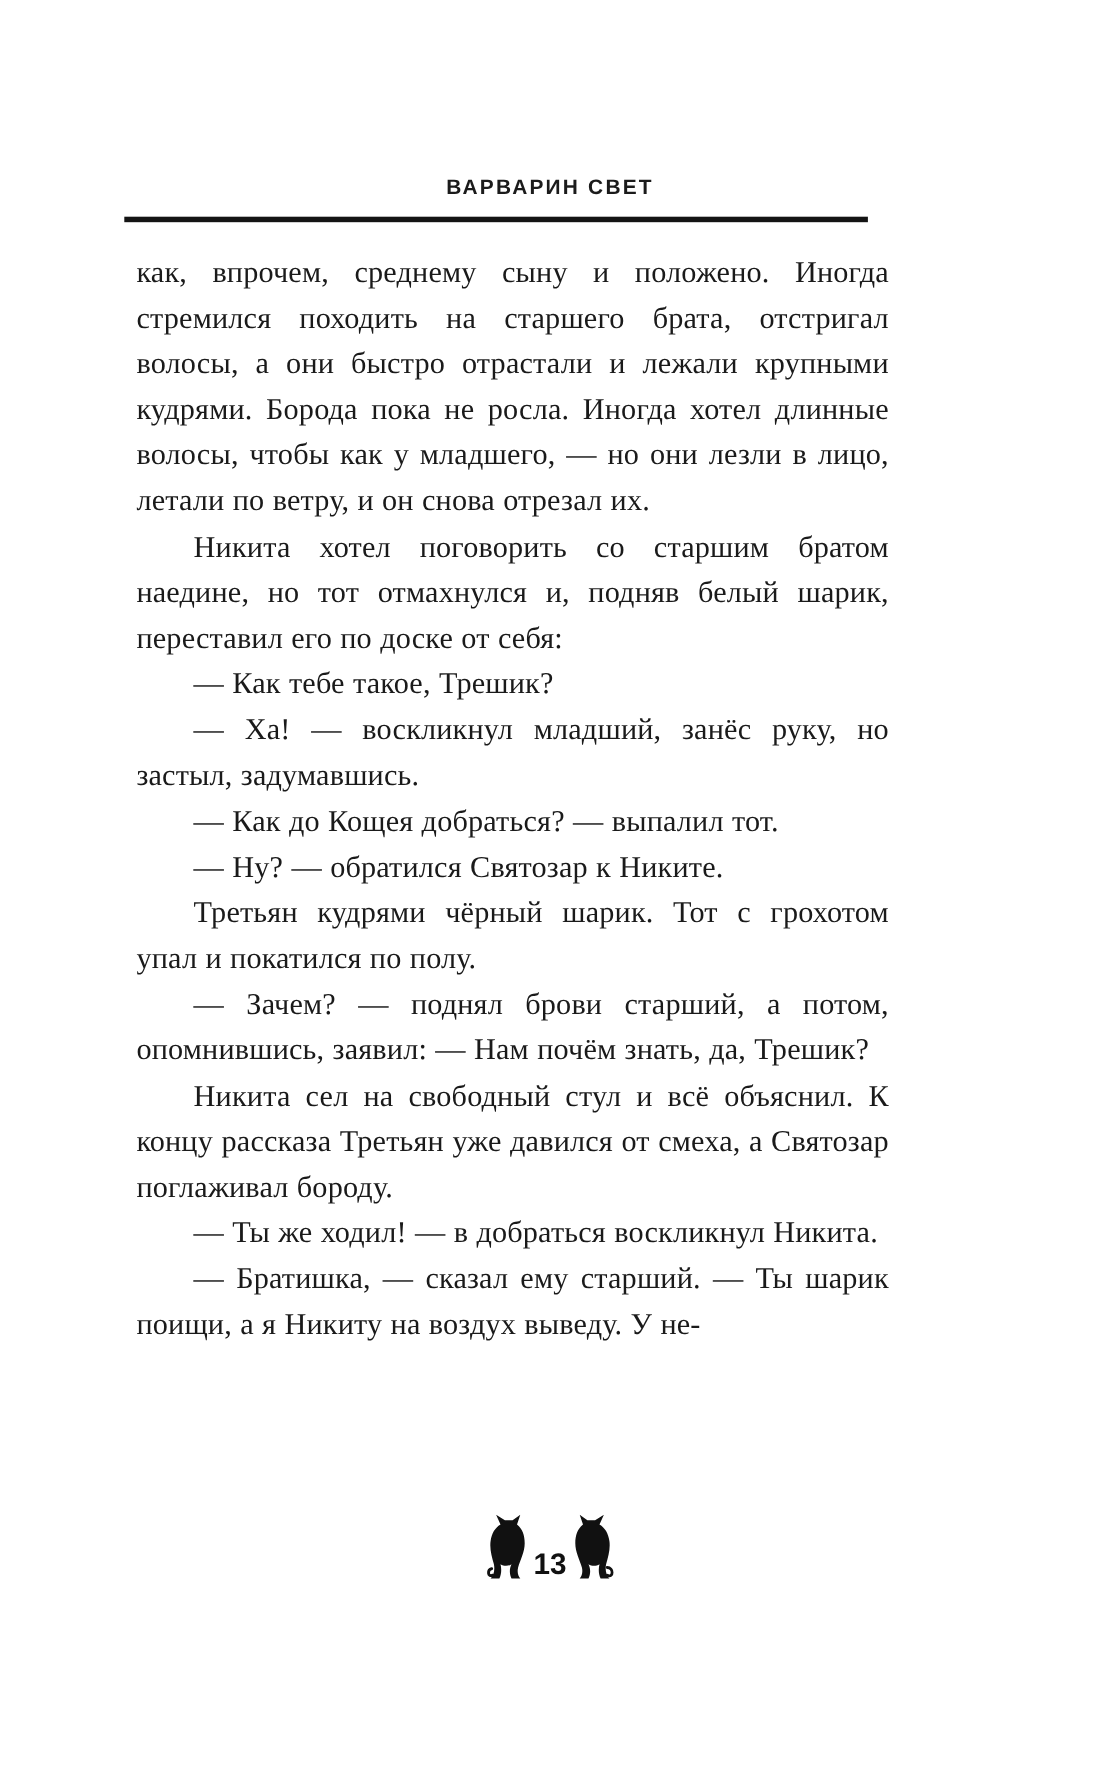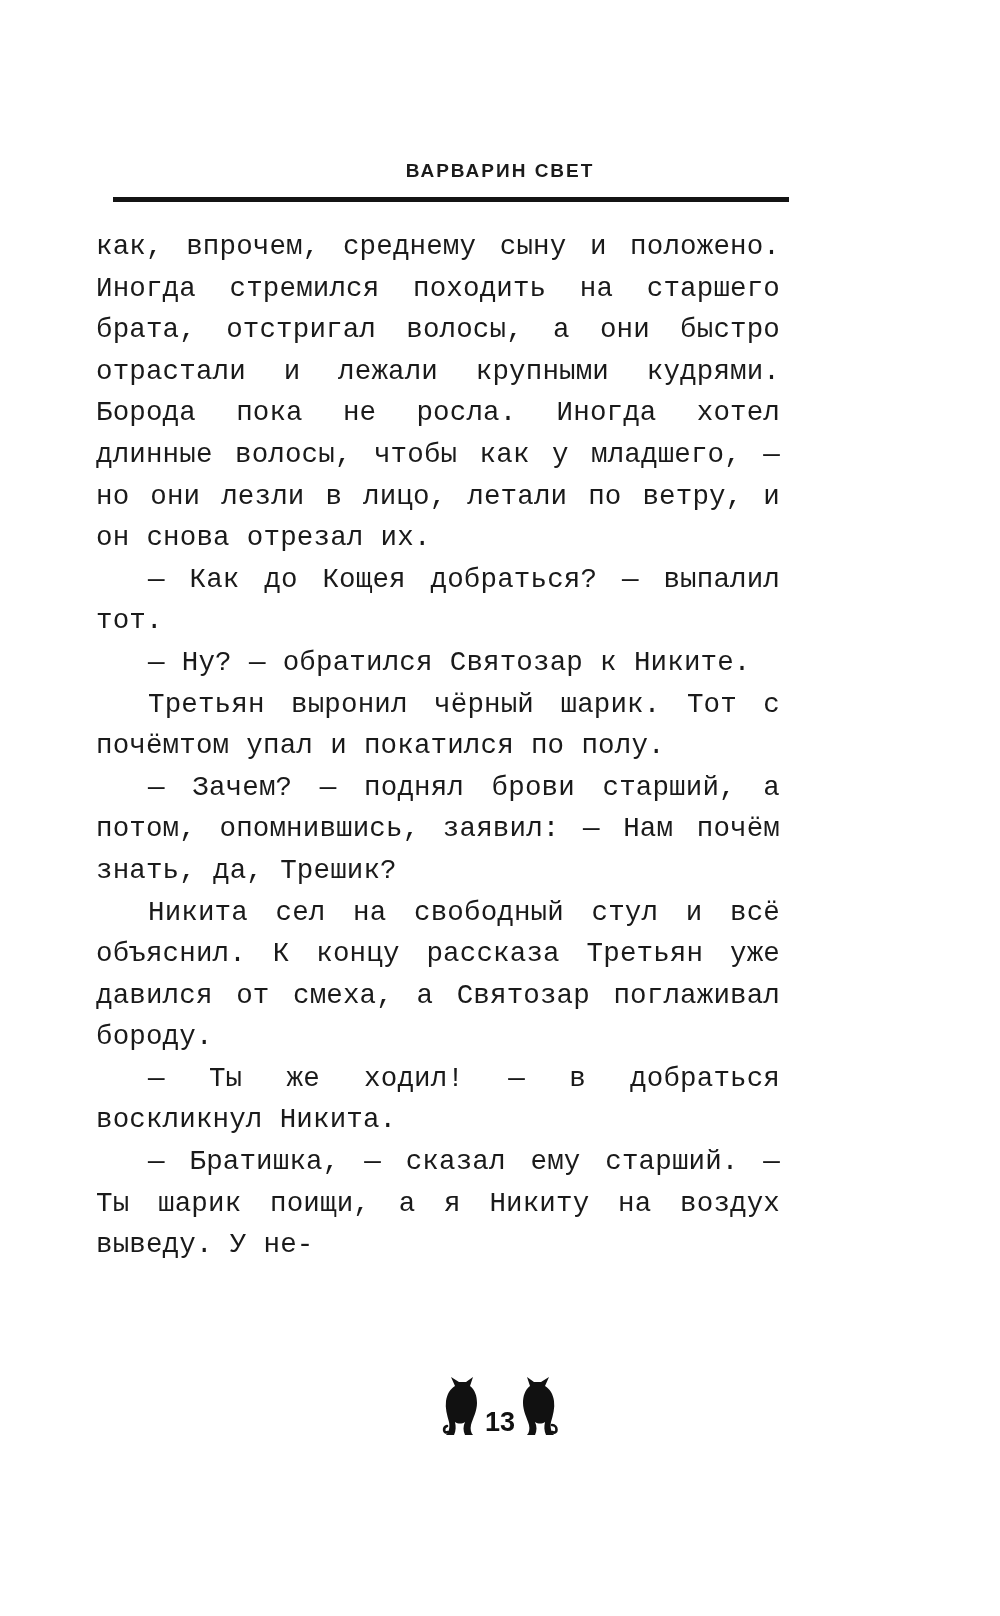--- a/index.html
+++ b/index.html
@@ -34,23 +34,22 @@
     position: absolute;
     top: 157px;
     left: 113px;
     width: 676px;
     height: 5px;
     background: #141414;
   }
   .body-col {
     position: absolute;
     top: 186px;
-    left: 96px;
+    left: 124px;
     width: 684px;
-    font-family: Liberation Mono, monospace;
   }
   .body-col p {
     margin: 0;
     font-size: 27.5px;
     line-height: 41.6px;
     text-align: justify;
     text-justify: inter-word;
     letter-spacing: 0.15px;
     word-spacing: 0.5px;
     hyphens: manual;
@@ -93,23 +92,26 @@
 <body>
 
 <div class="page">
 
   <div class="running-head">ВАРВАРИН СВЕТ</div>
 
   <div class="head-rule"></div>
 
   <div class="body-col">
     <p class="cont">как, впрочем, среднему сыну и положено. Иногда стремился походить на старшего брата, отстригал волосы, а они быстро отрастали и лежали круп­ными кудрями. Борода пока не росла. Иногда хо­тел длинные волосы, чтобы как у младшего, — но они лезли в лицо, летали по ветру, и он снова от­резал их.</p>
+    <p class="ind">Никита хотел поговорить со старшим братом наедине, но тот отмахнулся и, подняв белый ша­рик, переставил его по доске от себя:</p>
+    <p class="dlg">— Как тебе такое, Трешик?</p>
+    <p class="dlg">— Ха! — воскликнул младший, занёс руку, но застыл, задумавшись.</p>
     <p class="dlg">— Как до Кощея добраться? — выпалил тот.</p>
     <p class="dlg">— Ну? — обратился Святозар к Никите.</p>
-    <p class="ind">Третьян выронил чёрный шарик. Тот с почём­том упал и покатился по полу.</p>
+    <p class="ind">Третьян кудрями чёрный шарик. Тот с грохо­том упал и покатился по полу.</p>
     <p class="dlg">— Зачем? — поднял брови старший, а потом, опомнившись, заявил: — Нам почём знать, да, Трешик?</p>
     <p class="ind">Никита сел на свободный стул и всё объяс­нил. К концу рассказа Третьян уже давился от смеха, а Святозар поглаживал бороду.</p>
     <p class="dlg">— Ты же ходил! — в добраться воскликнул Никита.</p>
     <p class="dlg">— Братишка, — сказал ему старший. — Ты шарик поищи, а я Никиту на воздух выведу. У не-</p>
   </div>
 
   <div class="folio">
     <span class="folio-wrap">
       <span class="cat">
         <svg width="40" height="60" viewBox="0 0 40 60" xmlns="http://www.w3.org/2000/svg">

